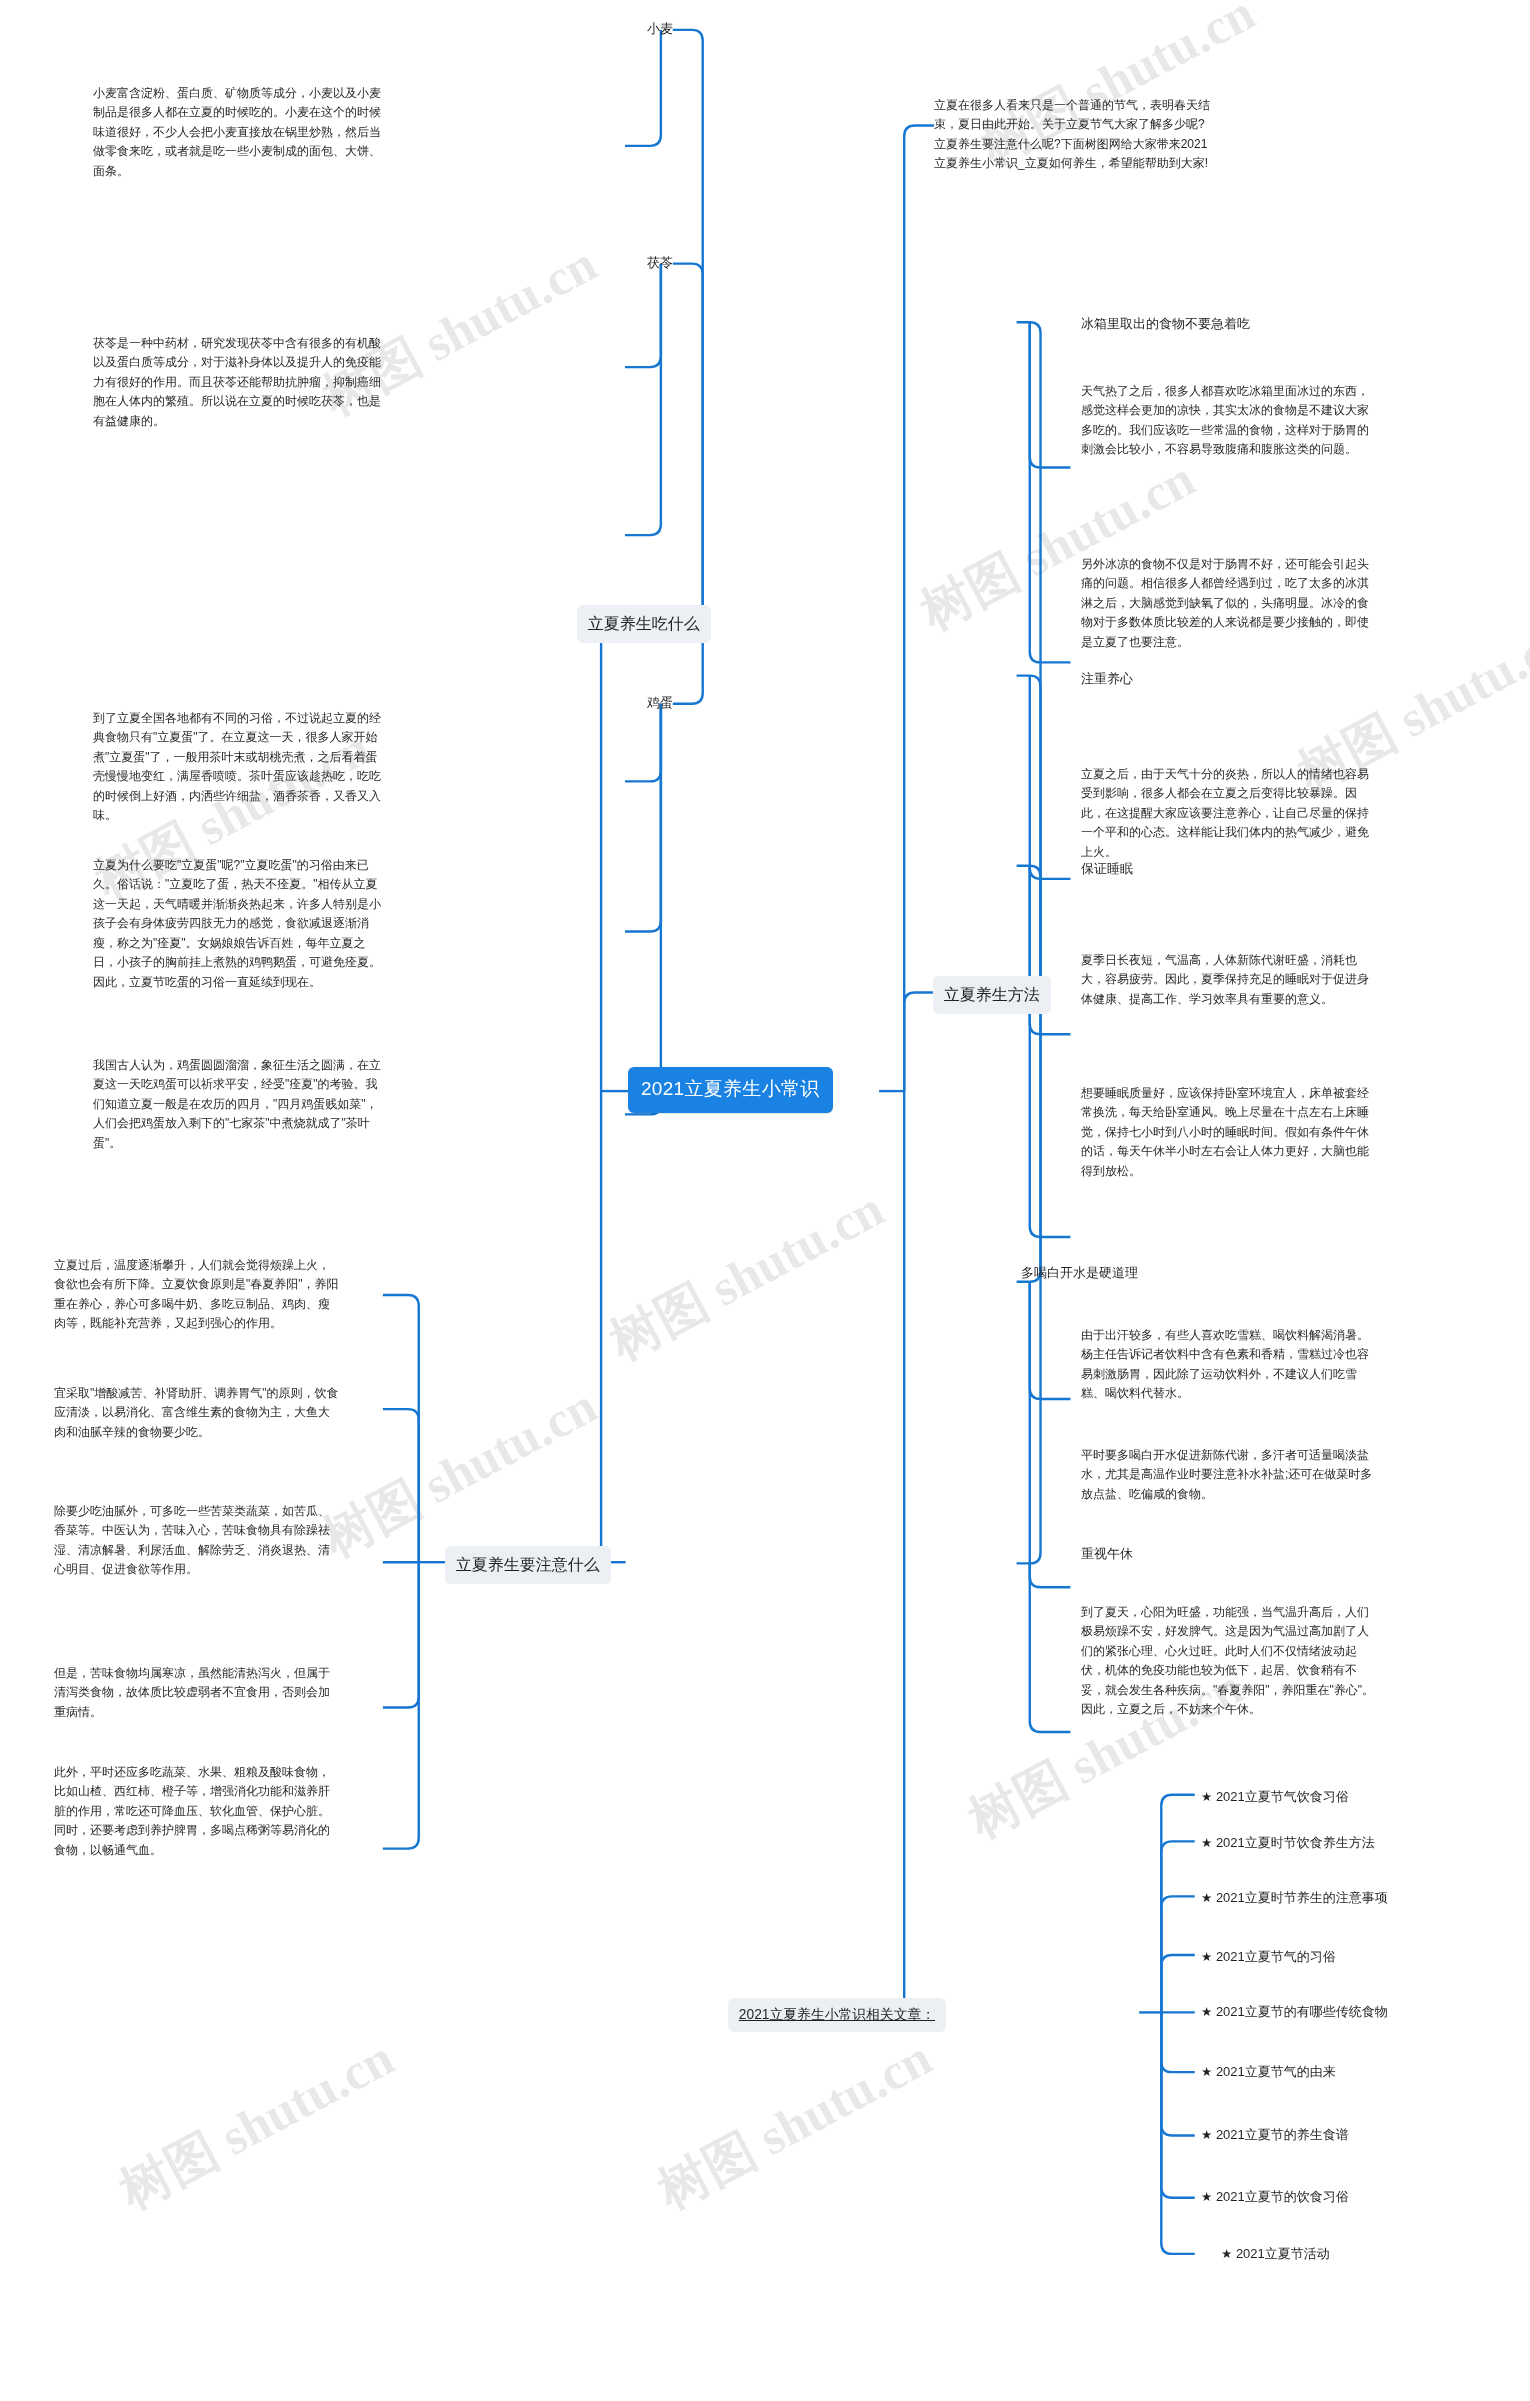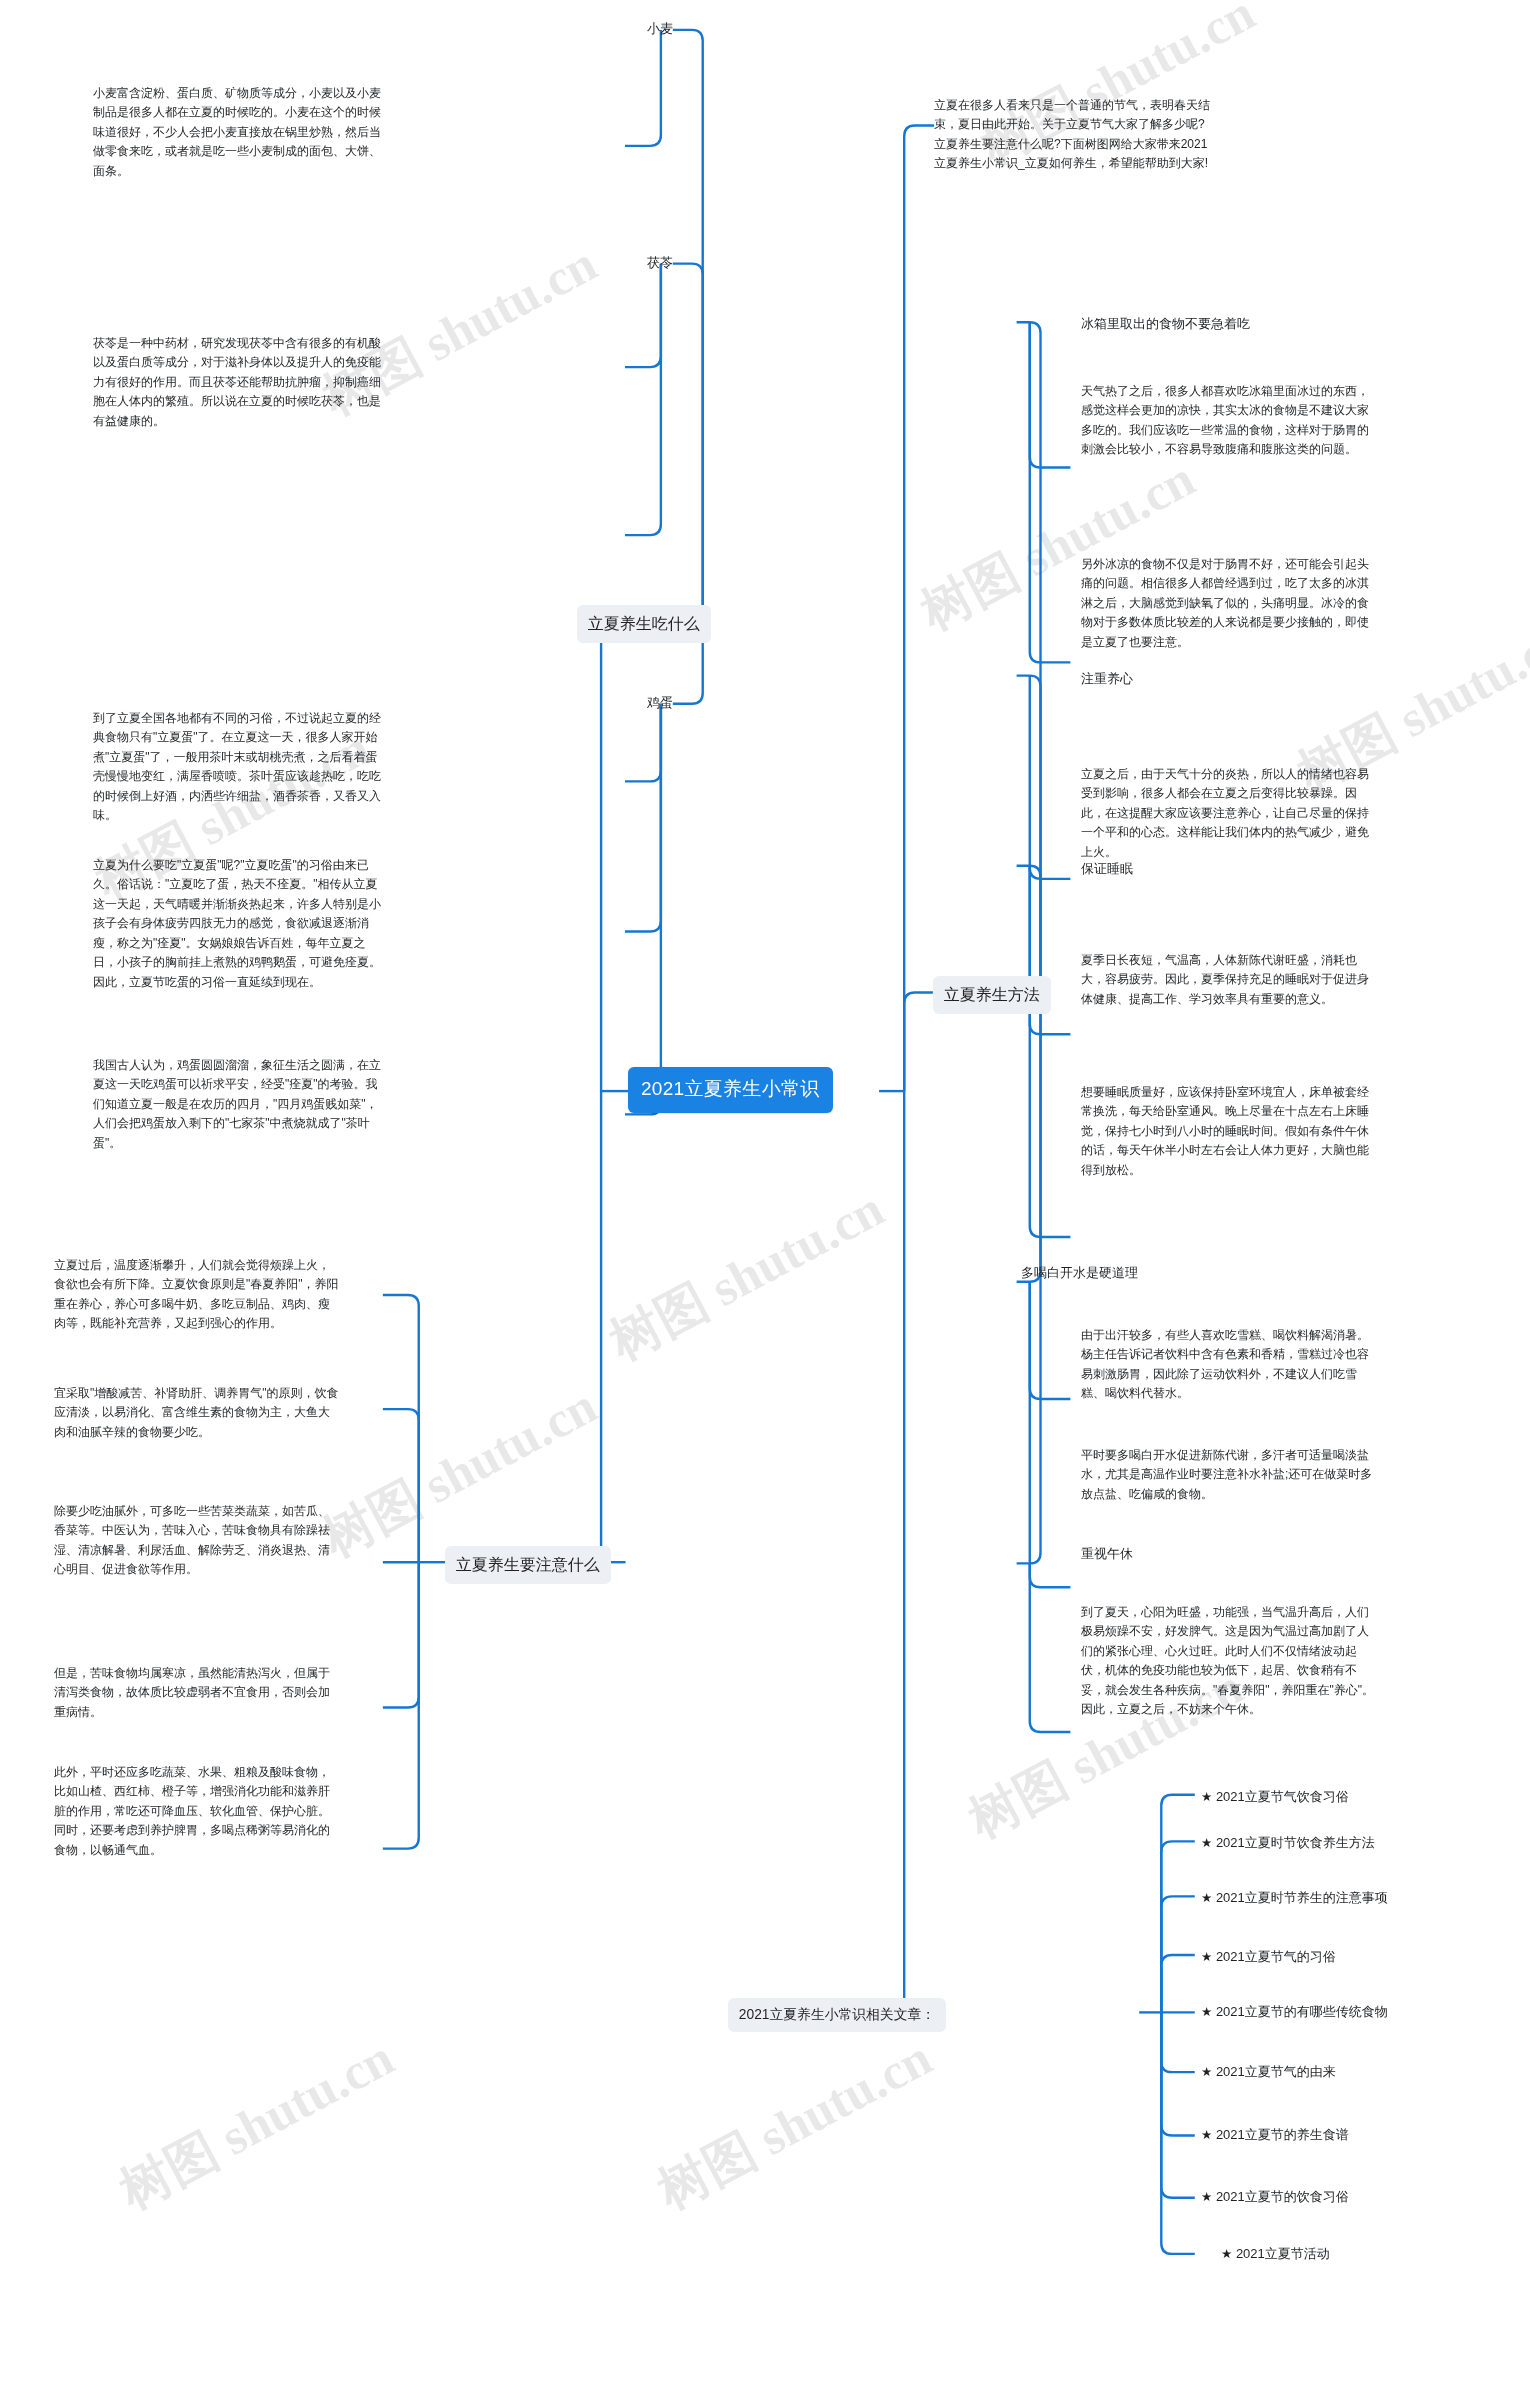--- a/index.html
+++ b/index.html
@@ -188,30 +188,30 @@
 
   <div class="node plain" style="left:1081px;top:314px;width:257px;font-size:13px;">冰箱里取出的食物不要急着吃</div>
   <div class="node para" style="left:1081px;top:382px;width:299px;">天气热了之后，很多人都喜欢吃冰箱里面冰过的东西，感觉这样会更加的凉快，其实太冰的食物是不建议大家多吃的。我们应该吃一些常温的食物，这样对于肠胃的刺激会比较小，不容易导致腹痛和腹胀这类的问题。</div>
   <div class="node para" style="left:1081px;top:555px;width:299px;">另外冰凉的食物不仅是对于肠胃不好，还可能会引起头痛的问题。相信很多人都曾经遇到过，吃了太多的冰淇淋之后，大脑感觉到缺氧了似的，头痛明显。冰冷的食物对于多数体质比较差的人来说都是要少接触的，即使是立夏了也要注意。</div>
 
   <div class="node plain" style="left:1081px;top:669px;width:257px;font-size:13px;">注重养心</div>
   <div class="node para" style="left:1081px;top:765px;width:299px;">立夏之后，由于天气十分的炎热，所以人的情绪也容易受到影响，很多人都会在立夏之后变得比较暴躁。因此，在这提醒大家应该要注意养心，让自己尽量的保持一个平和的心态。这样能让我们体内的热气减少，避免上火。</div>
 
   <div class="node plain" style="left:1081px;top:859px;width:257px;font-size:13px;">保证睡眠</div>
   <div class="node para" style="left:1081px;top:951px;width:299px;">夏季日长夜短，气温高，人体新陈代谢旺盛，消耗也大，容易疲劳。因此，夏季保持充足的睡眠对于促进身体健康、提高工作、学习效率具有重要的意义。</div>
-  <div class="node para" style="left:1081px;top:1084px;width:299px;font-family:Liberation Mono, monospace;">想要睡眠质量好，应该保持卧室环境宜人，床单被套经常换洗，每天给卧室通风。晚上尽量在十点左右上床睡觉，保持七小时到八小时的睡眠时间。假如有条件午休的话，每天午休半小时左右会让人体力更好，大脑也能得到放松。</div>
+  <div class="node para" style="left:1081px;top:1084px;width:299px;">想要睡眠质量好，应该保持卧室环境宜人，床单被套经常换洗，每天给卧室通风。晚上尽量在十点左右上床睡觉，保持七小时到八小时的睡眠时间。假如有条件午休的话，每天午休半小时左右会让人体力更好，大脑也能得到放松。</div>
 
   <div class="node plain" style="left:1021px;top:1263px;width:257px;font-size:13px;">多喝白开水是硬道理</div>
   <div class="node para" style="left:1081px;top:1326px;width:299px;">由于出汗较多，有些人喜欢吃雪糕、喝饮料解渴消暑。杨主任告诉记者饮料中含有色素和香精，雪糕过冷也容易刺激肠胃，因此除了运动饮料外，不建议人们吃雪糕、喝饮料代替水。</div>
   <div class="node para" style="left:1081px;top:1446px;width:299px;">平时要多喝白开水促进新陈代谢，多汗者可适量喝淡盐水，尤其是高温作业时要注意补水补盐;还可在做菜时多放点盐、吃偏咸的食物。</div>
 
   <div class="node plain" style="left:1081px;top:1544px;width:257px;font-size:13px;">重视午休</div>
   <div class="node para" style="left:1081px;top:1603px;width:299px;">到了夏天，心阳为旺盛，功能强，当气温升高后，人们极易烦躁不安，好发脾气。这是因为气温过高加剧了人们的紧张心理、心火过旺。此时人们不仅情绪波动起伏，机体的免疫功能也较为低下，起居、饮食稍有不妥，就会发生各种疾病。"春夏养阳"，养阳重在"养心"。因此，立夏之后，不妨来个午休。</div>
 
-  <div class="node branch" style="left:728px;top:1998px;font-size:13.8px;">2021立夏养生小常识相关文章：</div>
+  <div class="node branch" style="left:728px;top:1998px;font-size:13.8px;text-decoration:underline;">2021立夏养生小常识相关文章：</div>
 
   <div class="node article" style="left:1201px;top:1787px;">
     <span class="star">★</span><span>2021立夏节气饮食习俗</span>
   </div>
   <div class="node article" style="left:1201px;top:1833px;">
     <span class="star">★</span><span>2021立夏时节饮食养生方法</span>
   </div>
   <div class="node article" style="left:1201px;top:1888px;">
     <span class="star">★</span><span>2021立夏时节养生的注意事项</span>
   </div>

